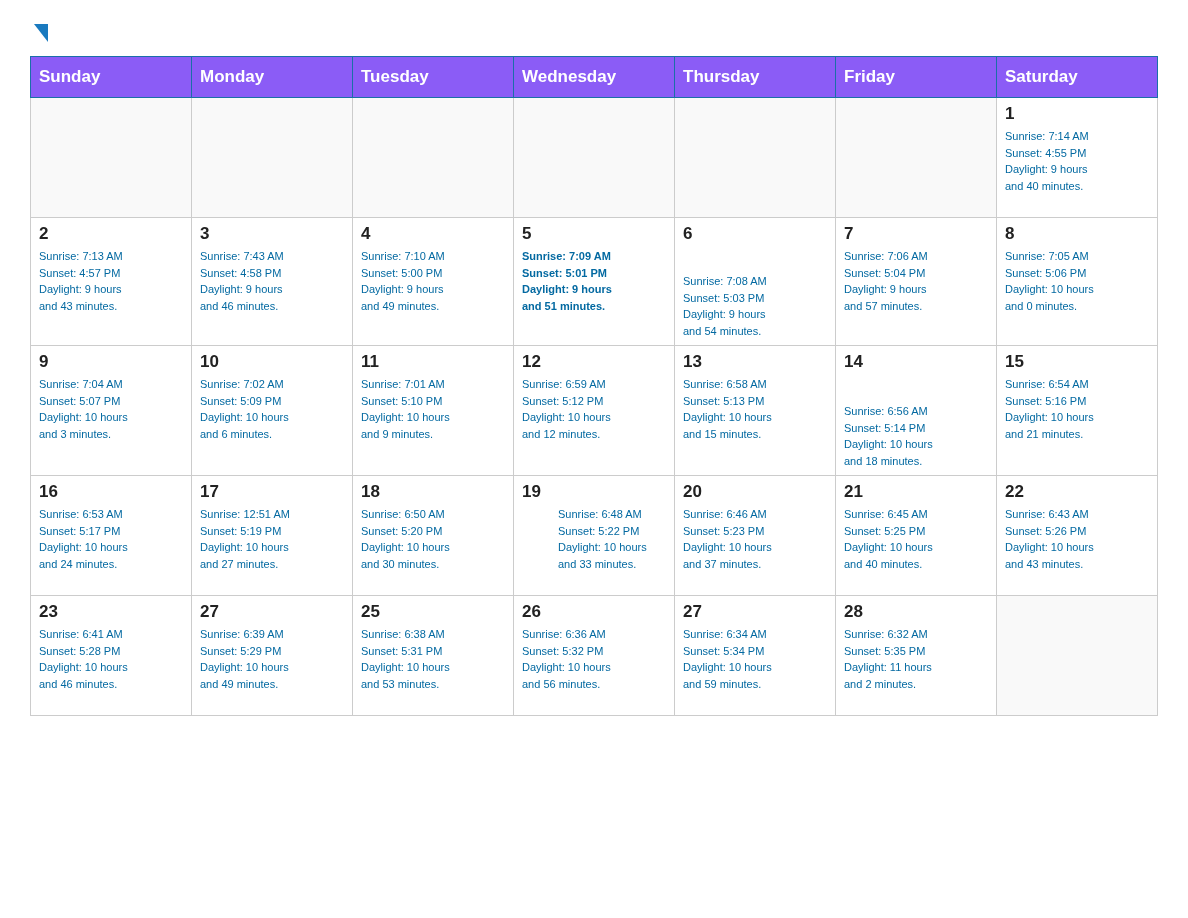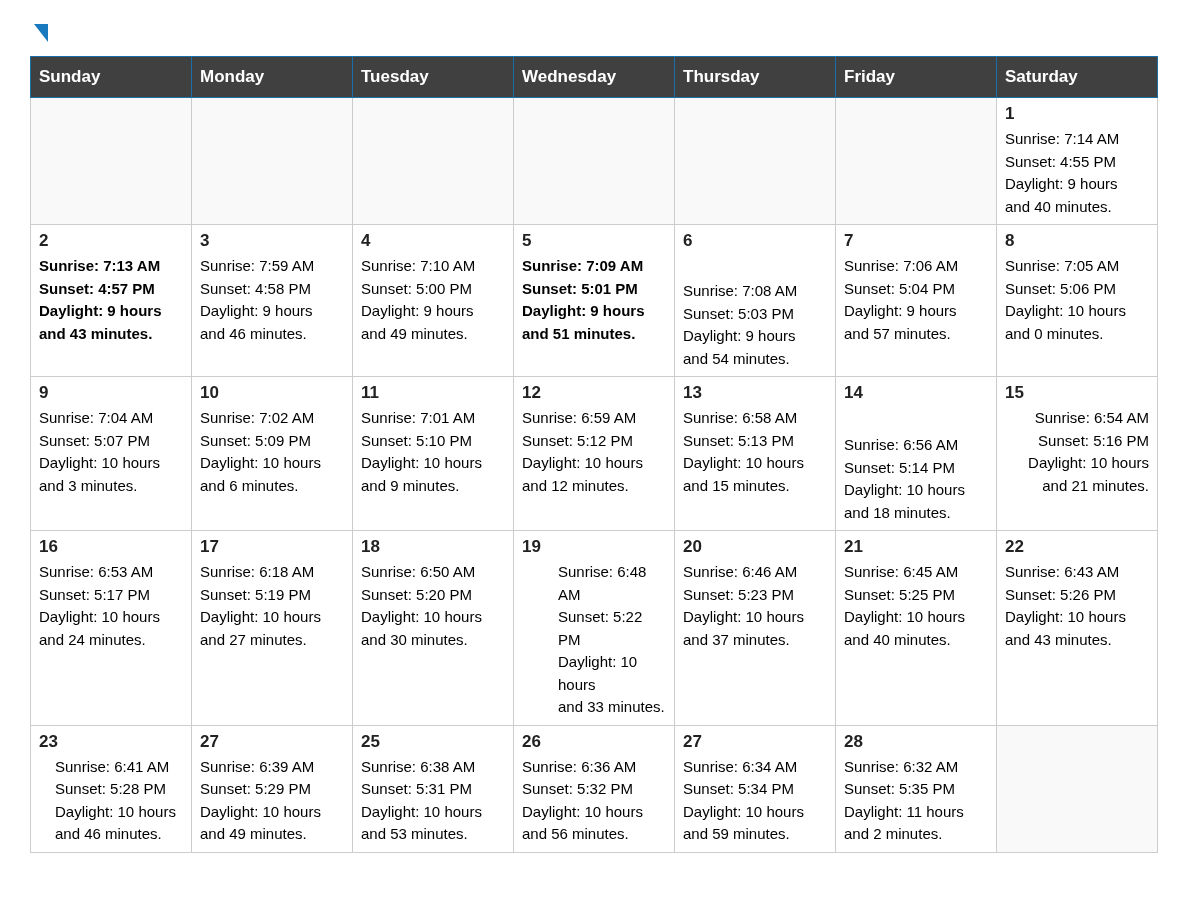--- a/index.html
+++ b/index.html
@@ -59,21 +59,21 @@
       font-size: 20px;
       color: #444;
       margin-top: 4px;
     }
     table {
       width: 100%;
       border-collapse: collapse;
       table-layout: fixed;
     }
     thead tr th {
-      background-color: #404040;
+      background-color: #8b5cf6;
       color: #fff;
       font-size: 17px;
       font-weight: bold;
       padding: 10px 8px;
       text-align: left;
       border: 1px solid #1a6fa8;
     }
     tbody tr td {
       vertical-align: top;
       border: 1px solid #ccc;
@@ -83,23 +83,23 @@
       height: 120px;
     }
     .day-number {
       font-size: 17px;
       font-weight: bold;
       color: #222;
       display: block;
       margin-bottom: 4px;
     }
     .day-info {
-      font-size: 15px;
+      font-size: 11px;
       line-height: 1.5;
-      color: #000000;
+      color: #0369a1;
     }
     tbody tr:nth-child(even) td {
       background: #fff;
     }
     tbody tr td.empty {
       background: #f9f9f9;
     }
     thead tr th:first-child {
       border-radius: 0;
     }
@@ -145,28 +145,28 @@
           <span class="day-number">1</span>
           <div class="day-info" style="white-space: pre-line;">Sunrise: 7:14 AM
 Sunset: 4:55 PM
 Daylight: 9 hours
 and 40 minutes.</div>
         </td>
       </tr>
       <tr>
         <td>
           <span class="day-number">2</span>
-          <div class="day-info" style="white-space: pre-line; font-weight: bold;">Sunrise: 7:13 AM
+          <div class="day-info" style="white-space: pre-line;">Sunrise: 7:13 AM
 Sunset: 4:57 PM
 Daylight: 9 hours
 and 43 minutes.</div>
         </td>
         <td>
           <span class="day-number">3</span>
-          <div class="day-info" style="white-space: pre-line;">Sunrise: 7:59 AM
+          <div class="day-info" style="white-space: pre-line;">Sunrise: 7:43 AM
 Sunset: 4:58 PM
 Daylight: 9 hours
 and 46 minutes.</div>
         </td>
         <td>
           <span class="day-number">4</span>
           <div class="day-info" style="white-space: pre-line;">Sunrise: 7:10 AM
 Sunset: 5:00 PM
 Daylight: 9 hours
 and 49 minutes.</div>
@@ -238,37 +238,37 @@
         </td>
         <td>
           <span class="day-number">14</span>
           <div class="day-info" style="white-space: pre-line; margin-top: 31px;">Sunrise: 6:56 AM
 Sunset: 5:14 PM
 Daylight: 10 hours
 and 18 minutes.</div>
         </td>
         <td>
           <span class="day-number">15</span>
-          <div class="day-info" style="white-space: pre-line; text-align: right;">Sunrise: 6:54 AM
+          <div class="day-info" style="white-space: pre-line;">Sunrise: 6:54 AM
 Sunset: 5:16 PM
 Daylight: 10 hours
 and 21 minutes.</div>
         </td>
       </tr>
       <tr>
         <td>
           <span class="day-number">16</span>
           <div class="day-info" style="white-space: pre-line;">Sunrise: 6:53 AM
 Sunset: 5:17 PM
 Daylight: 10 hours
 and 24 minutes.</div>
         </td>
         <td>
           <span class="day-number">17</span>
-          <div class="day-info" style="white-space: pre-line;">Sunrise: 6:18 AM
+          <div class="day-info" style="white-space: pre-line;">Sunrise: 12:51 AM
 Sunset: 5:19 PM
 Daylight: 10 hours
 and 27 minutes.</div>
         </td>
         <td>
           <span class="day-number">18</span>
           <div class="day-info" style="white-space: pre-line;">Sunrise: 6:50 AM
 Sunset: 5:20 PM
 Daylight: 10 hours
 and 30 minutes.</div>
@@ -298,21 +298,21 @@
           <span class="day-number">22</span>
           <div class="day-info" style="white-space: pre-line;">Sunrise: 6:43 AM
 Sunset: 5:26 PM
 Daylight: 10 hours
 and 43 minutes.</div>
         </td>
       </tr>
       <tr>
         <td>
           <span class="day-number">23</span>
-          <div class="day-info" style="white-space: pre-line; margin-left: 16px;">Sunrise: 6:41 AM
+          <div class="day-info" style="white-space: pre-line;">Sunrise: 6:41 AM
 Sunset: 5:28 PM
 Daylight: 10 hours
 and 46 minutes.</div>
         </td>
         <td>
           <span class="day-number">27</span>
           <div class="day-info" style="white-space: pre-line;">Sunrise: 6:39 AM
 Sunset: 5:29 PM
 Daylight: 10 hours
 and 49 minutes.</div>

